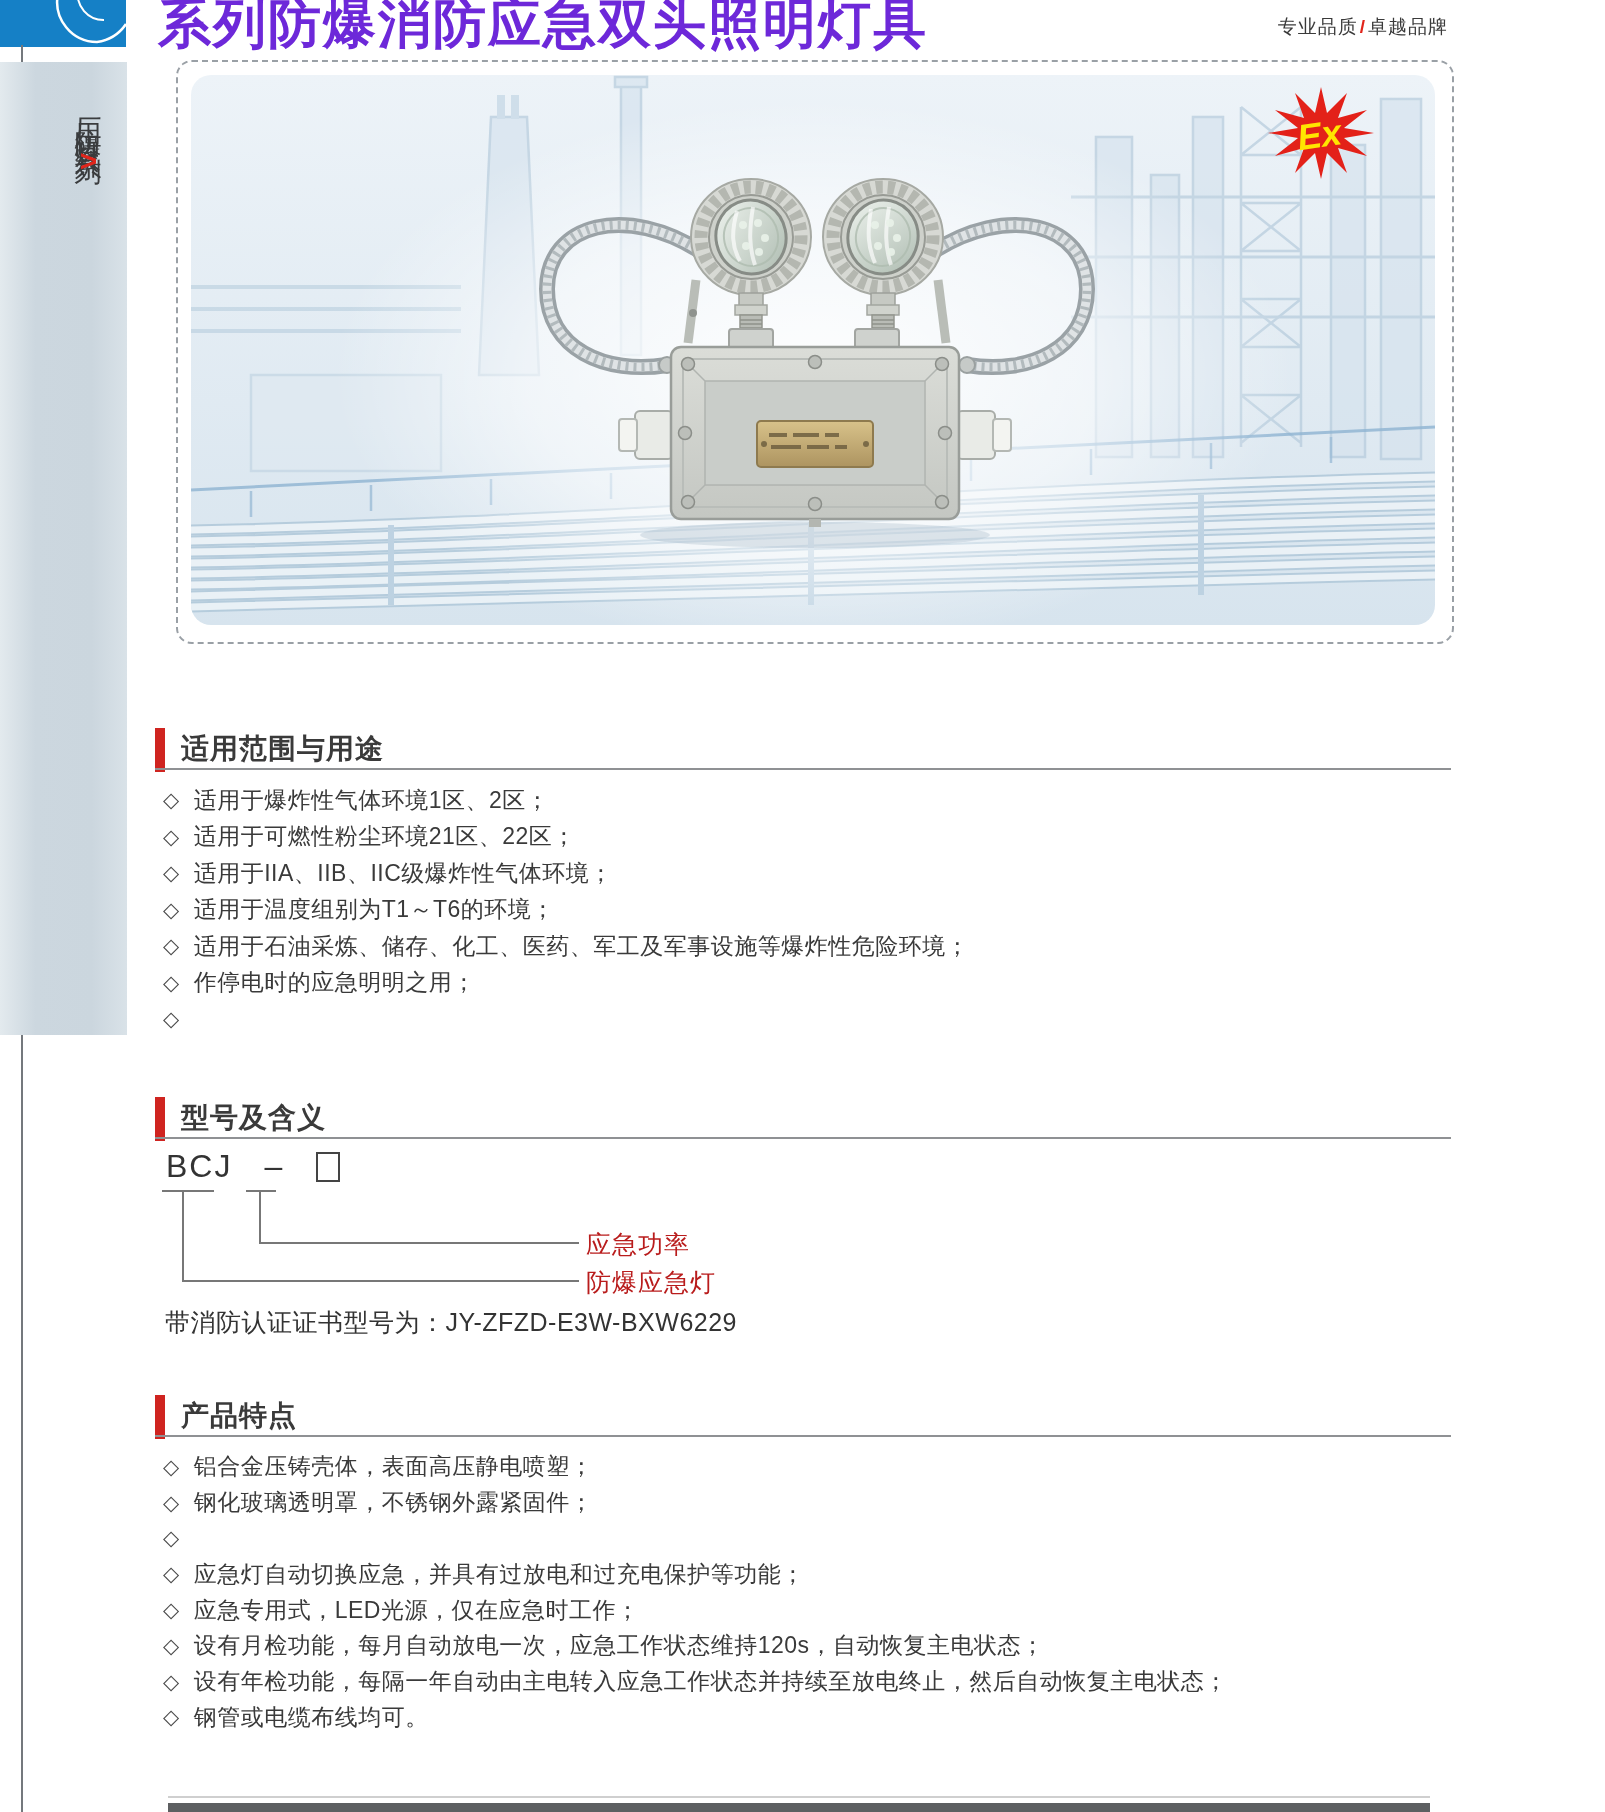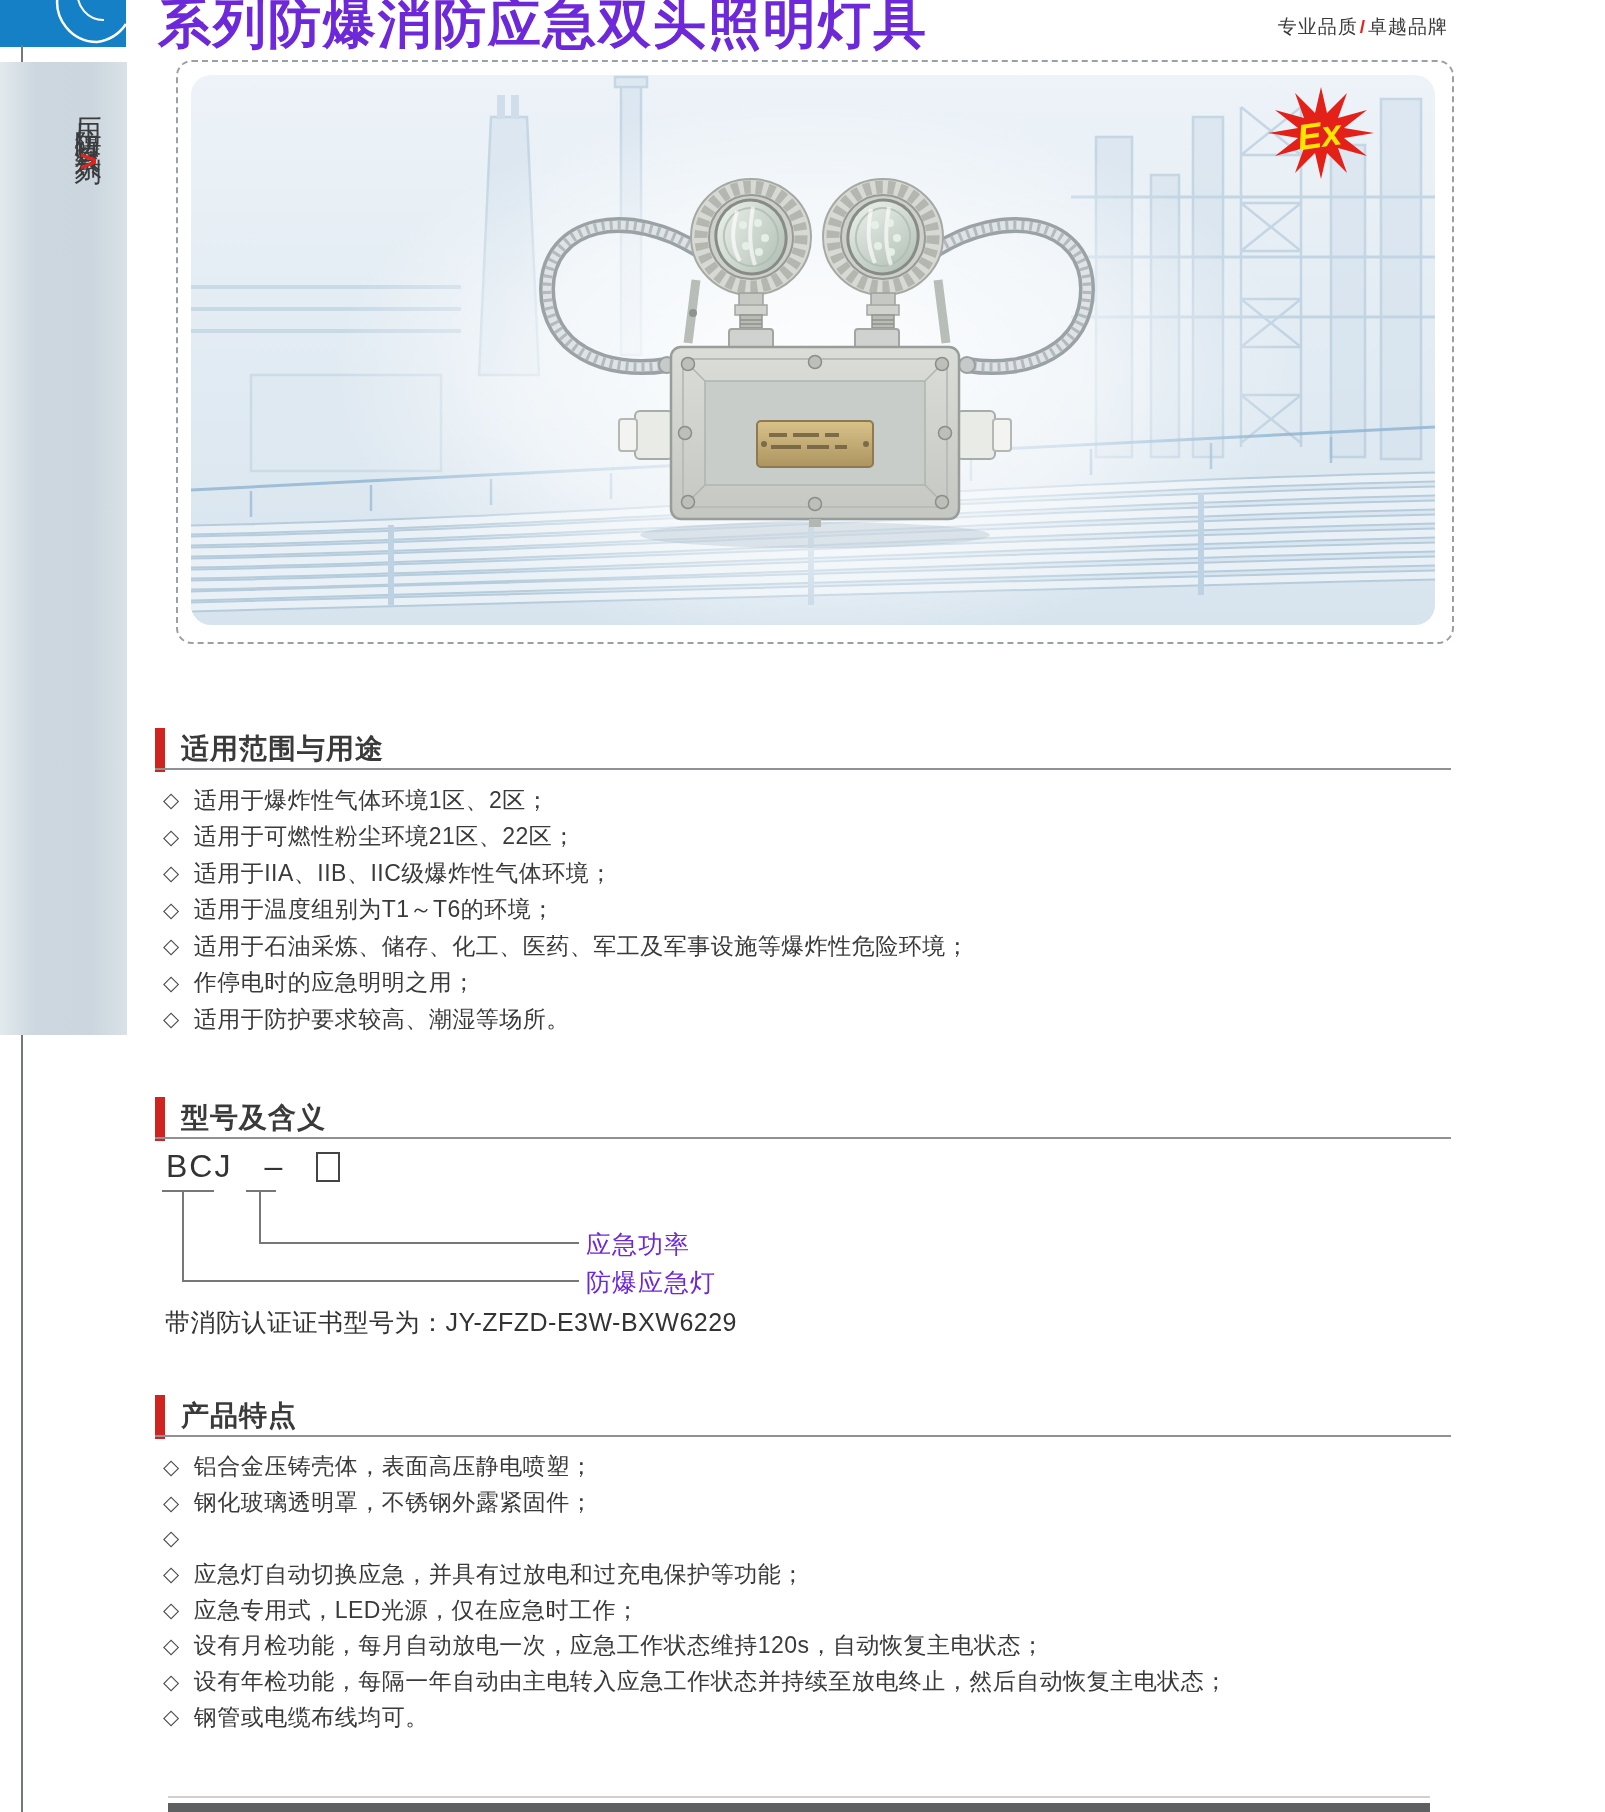--- a/index.html
+++ b/index.html
@@ -52,21 +52,21 @@
   .model-code{position:absolute;left:166px;top:1148px;display:flex;align-items:center;gap:32px;
               font-size:32px;color:#333;letter-spacing:2px;}
   .model-box{display:inline-block;width:20px;height:26px;border:2px solid #444;}
   .mline{position:absolute;background:#777;}
   .ml-u1{left:162px;top:1190px;width:52px;height:2px;}
   .ml-u2{left:246px;top:1190px;width:30px;height:2px;}
   .ml-v1{left:259px;top:1190px;width:2px;height:54px;}
   .ml-h1{left:259px;top:1242px;width:320px;height:2px;}
   .ml-v2{left:182px;top:1190px;width:2px;height:92px;}
   .ml-h2{left:182px;top:1280px;width:397px;height:2px;}
-  .model-label{position:absolute;left:586px;font-size:25px;color:#6d28d9;letter-spacing:1px;}
+  .model-label{position:absolute;left:586px;font-size:25px;color:#b91c1c;letter-spacing:1px;}
   #label-power{top:1228px;}
   #label-lamp{top:1266px;}
   .cert-note{position:absolute;left:165px;top:1306px;font-size:25px;color:#333;letter-spacing:.5px;}
 
   
   .bottom-line{position:absolute;left:168px;top:1796px;width:1262px;height:2px;background:#cfcfcf;}
   .bottom-bar{position:absolute;left:168px;top:1803px;width:1262px;height:9px;background:#5d5f61;}
 </style>
 </head>
 <body>
@@ -301,21 +301,20 @@
         <span>适用于石油采炼、储存、化工、医药、军工及军事设施等爆炸性危险环境；</span>
       </li>
 
       <li>
         <span class="diamond">◇</span>
         <span>作停电时的应急明明之用；</span>
       </li>
 
       <li>
         <span class="diamond">◇</span>
-        <span>适用于防护要求较高、潮湿等场所。</span>
       </li>
     </ul>
 
   <div class="section" id="sec-model">
     <div class="bar"></div>
     <div class="sec-title">型号及含义</div>
     <div class="rule"></div>
   </div>
   <div class="model-code">
     <span>BCJ</span>

